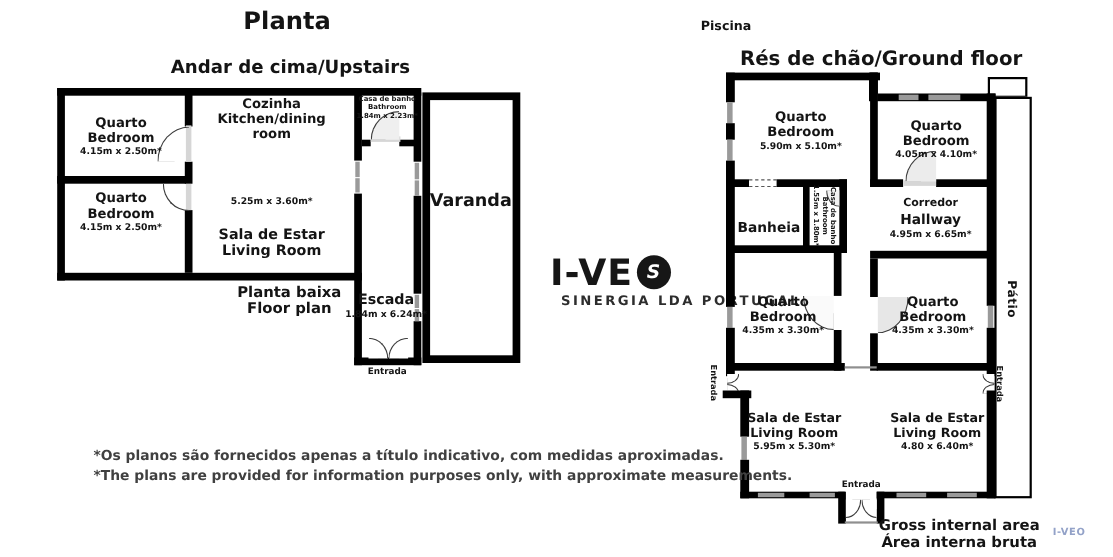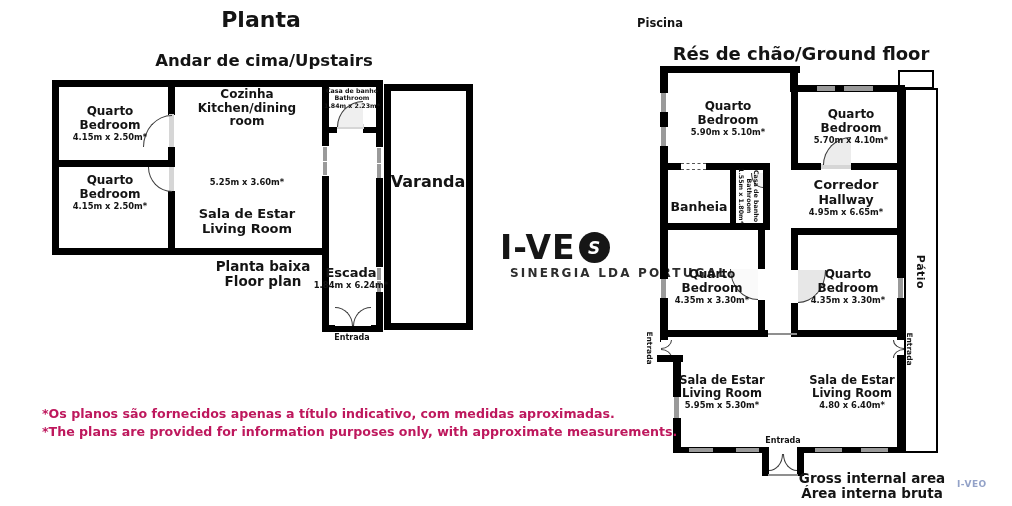--- a/index.html
+++ b/index.html
@@ -16,21 +16,21 @@
   .rname2{font-size:11.5px;line-height:13px;}
   .dims{font-size:8.4px;line-height:10px;}
   .tiny{font-size:6.3px;line-height:7.4px;}
   .dashopen{position:absolute;box-sizing:border-box;background:#fff;border-top:1px dashed #555;border-bottom:1px dashed #555;}
   .sill{position:absolute;background:#8f8f8f;}
   .logo-row{position:absolute;display:flex;align-items:center;}
   .logo-text{font-size:33px;font-weight:600;letter-spacing:1px;color:#161616;}
   .logo-circle{width:31px;height:31px;border-radius:50%;background:#161616;color:#fff;display:flex;align-items:center;justify-content:center;margin-left:3px;
                font-size:17px;font-weight:800;font-style:italic;}
   .tagline{position:absolute;font-size:12px;font-weight:600;letter-spacing:2.2px;color:#2d2d2d;}
-  .disc{position:absolute;font-size:12.6px;font-weight:700;color:#be185d;white-space:nowrap;}
+  .disc{position:absolute;font-size:12.6px;font-weight:700;color:#404040;white-space:nowrap;margin-left:43px;}
   .wm{position:absolute;font-size:9px;font-weight:700;color:#93a2c8;letter-spacing:.5px;}
 </style>
 </head>
 <body>
 
 <div id="canvas">
 
   <div class="lbl" style="left:261px;top:7px;font-size:22px;">Planta</div>
   <div class="lbl" style="left:264px;top:51px;font-size:16.5px;">Andar de cima/Upstairs</div>
 
@@ -198,30 +198,30 @@
   </div>
 
   <div class="lbl" style="left:728px;top:100px;">
     <div class="rname">Quarto</div>
     <div class="rname">Bedroom</div>
     <div class="dims">5.90m x 5.10m*</div>
   </div>
   <div class="lbl" style="left:851px;top:108px;">
     <div class="rname">Quarto</div>
     <div class="rname">Bedroom</div>
-    <div class="dims">5.70m x 4.10m*</div>
+    <div class="dims">4.05m x 4.10m*</div>
   </div>
   <div class="lbl" style="left:699px;top:199px;font-size:12.5px;">Banheia</div>
   <div class="vlbl" style="left:749px;top:196px;">
     <div class="tiny">Casa de banho</div>
     <div class="tiny">Bathroom</div>
     <div class="tiny">1.55m x 1.80m*</div>
   </div>
   <div class="lbl" style="left:846px;top:178px;">
-    <div style="font-size:13px;line-height:14.5px;">Corredor</div>
+    <div style="font-size:10px;line-height:14.5px;">Corredor</div>
     <div style="font-size:12.5px;line-height:14.5px;">Hallway</div>
     <div class="dims">4.95m x 6.65m*</div>
   </div>
   <div class="lbl" style="left:712px;top:268px;">
     <div class="rname">Quarto</div>
     <div class="rname">Bedroom</div>
     <div class="dims">4.35m x 3.30m*</div>
   </div>
   <div class="lbl" style="left:848px;top:268px;">
     <div class="rname">Quarto</div>

